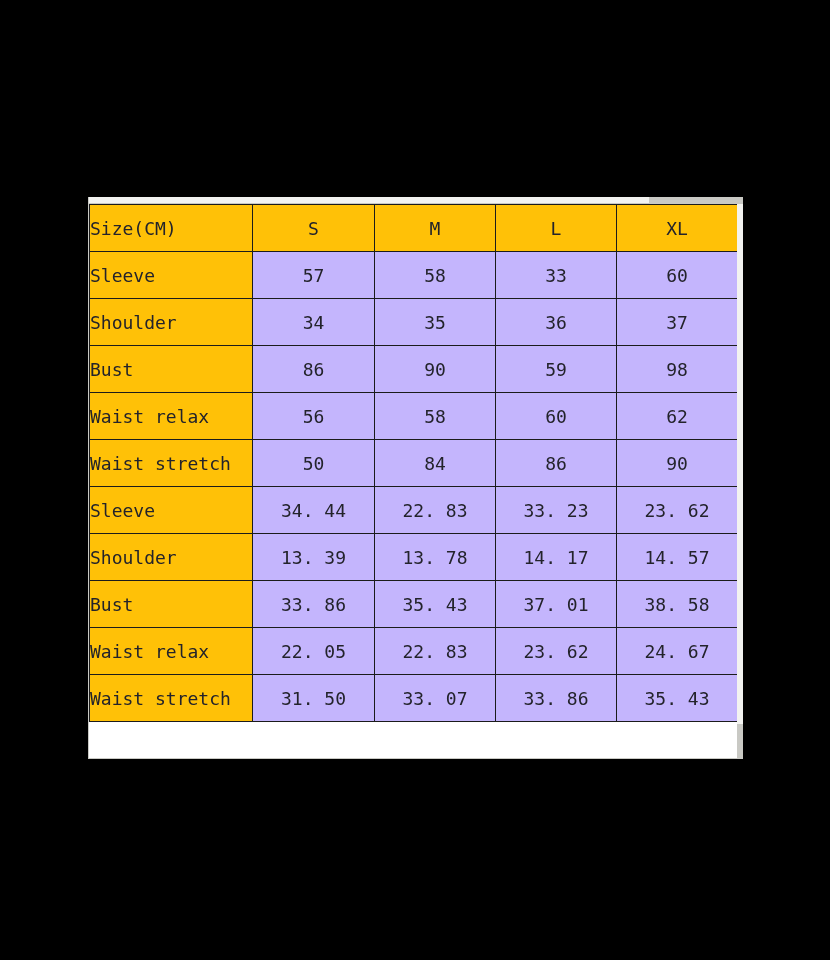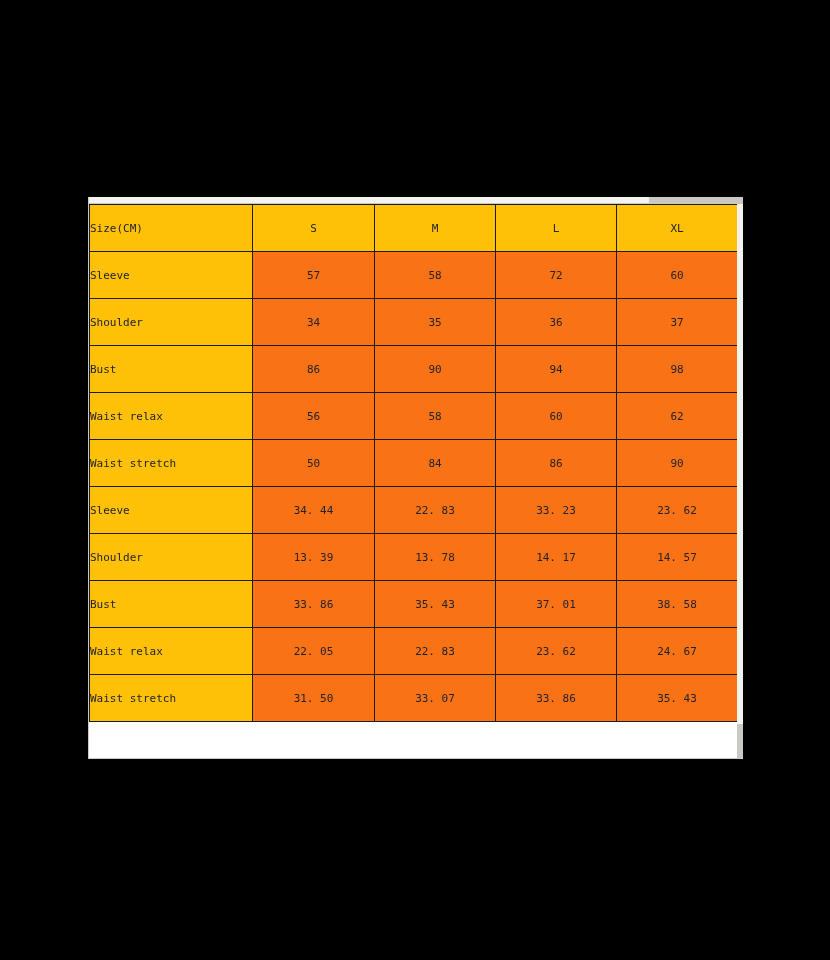--- a/index.html
+++ b/index.html
@@ -41,21 +41,21 @@
     border-collapse: collapse;
     table-layout: fixed;
     width: 648px;
     background: #ffffff;
   }
 
   table.size-table td {
     border: 1px solid #1b1b1b;
     height: 46px;
     padding: 0;
-    font-size: 11px;
+    font-size: 18px;
     color: #23232b;
     font-family: "DejaVu Sans Mono", "Liberation Mono", monospace;
     font-weight: 400;
     letter-spacing: 0px;
     white-space: nowrap;
     overflow: hidden;
   }
 
   
   td.label-cell {
@@ -66,21 +66,21 @@
   }
 
   
   td.header-cell {
     background: #ffc107;
     text-align: center;
   }
 
   
   td.value-cell {
-    background: #f97316;
+    background: #c4b5fd;
     text-align: center;
   }
 
   col.c-label { width: 163px; }
   col.c-s     { width: 122px; }
   col.c-m     { width: 121px; }
   col.c-l     { width: 121px; }
   col.c-xl    { width: 121px; }
 
   
@@ -125,37 +125,37 @@
           <td class="header-cell">S</td>
           <td class="header-cell">M</td>
           <td class="header-cell">L</td>
           <td class="header-cell">XL</td>
         </tr>
 
         <tr>
           <td class="label-cell">Sleeve</td>
           <td class="value-cell">57</td>
           <td class="value-cell">58</td>
-          <td class="value-cell">72</td>
+          <td class="value-cell">33</td>
           <td class="value-cell">60</td>
         </tr>
 
         <tr>
           <td class="label-cell">Shoulder</td>
           <td class="value-cell">34</td>
           <td class="value-cell">35</td>
           <td class="value-cell">36</td>
           <td class="value-cell">37</td>
         </tr>
 
         <tr>
           <td class="label-cell">Bust</td>
           <td class="value-cell">86</td>
           <td class="value-cell">90</td>
-          <td class="value-cell">94</td>
+          <td class="value-cell">59</td>
           <td class="value-cell">98</td>
         </tr>
 
         <tr>
           <td class="label-cell">Waist relax</td>
           <td class="value-cell">56</td>
           <td class="value-cell">58</td>
           <td class="value-cell">60</td>
           <td class="value-cell">62</td>
         </tr>

